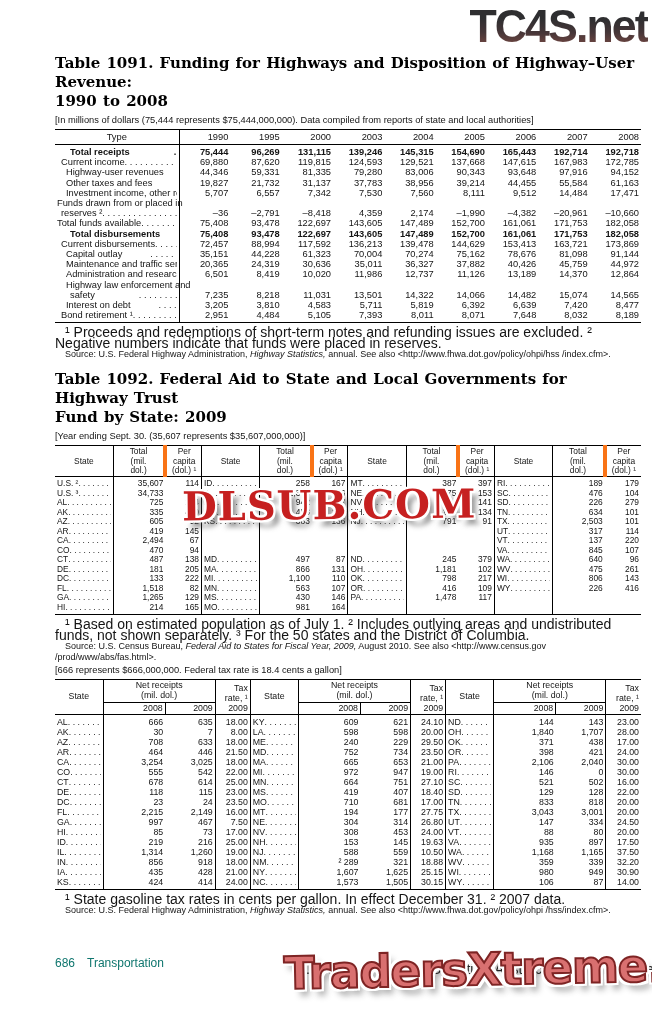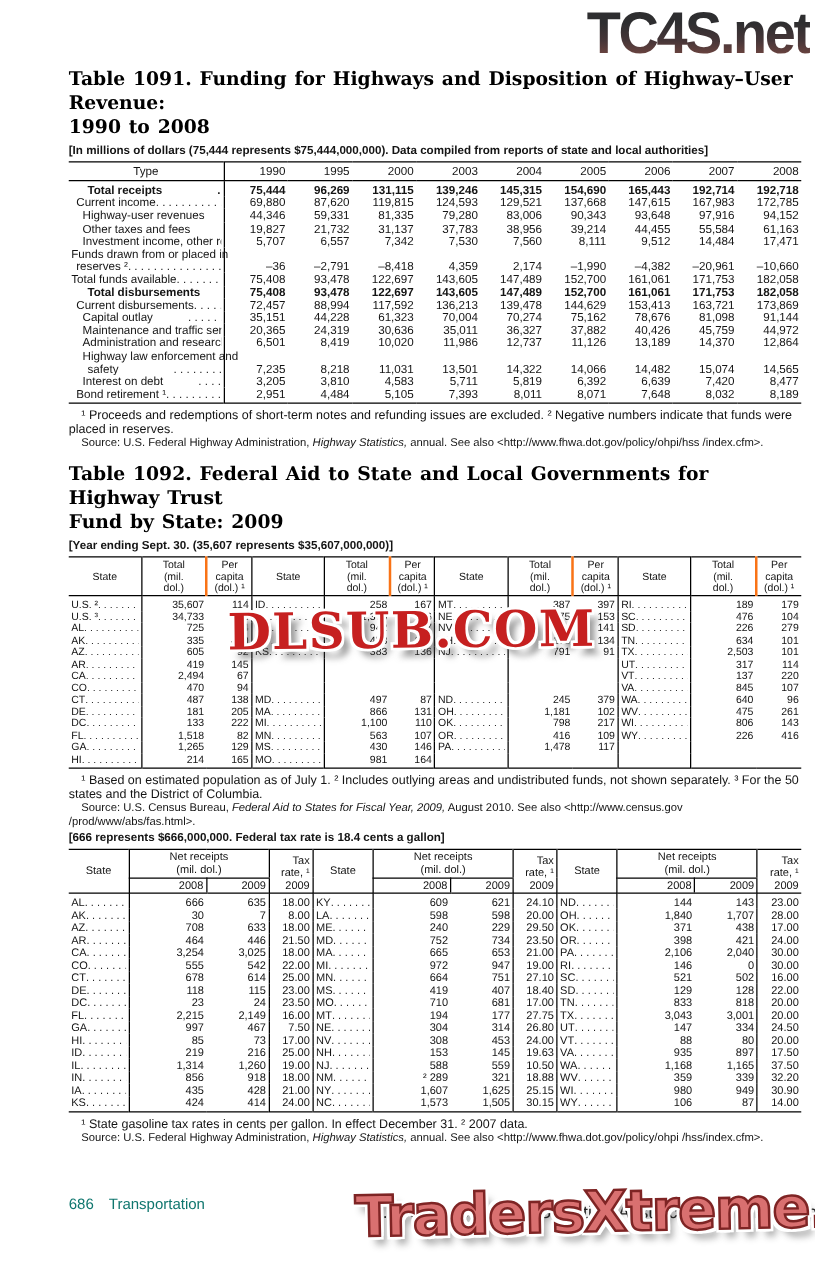--- a/index.html
+++ b/index.html
@@ -4,21 +4,21 @@
 <style>
   * { box-sizing: border-box; }
   html,body { margin:0; padding:0; background:#fff; }
   .page { position:relative; width:652px; height:1024px; background:#fff; overflow:hidden;
           font-family:"Liberation Sans", sans-serif; color:#141414; }
   .content { position:absolute; left:55px; top:54px; width:586px; }
 
   .t-title { font-family:"DejaVu Serif", serif; font-weight:bold; font-size:15px; line-height:19px;
              color:#000; margin:0 0 4px 0; white-space:pre-line; word-spacing:1px; }
   .t-title.later { margin-top:10px; }
-  .t-sub { font-size:9.3px; line-height:11px; margin:0 0 3px 0;font-weight:bold; }
+  .t-sub { font-size:9.3px; line-height:11px; margin:0 0 3px 0; }
 
   table { border-collapse:collapse; table-layout:fixed; width:100%; }
   .tbl { border-top:1.5px solid #000; border-bottom:1.5px solid #000; }
   thead th { font-weight:normal; border-bottom:1px solid #000; padding:1px 2px; }
 
   
   .t1091 { font-size:9.3px; }
   .t1091 td { padding:0 2px; line-height:10.2px; vertical-align:bottom; }
   .t1091 thead th { height:15px; vertical-align:middle; }
   .t1091 thead th.lbl { text-align:center; }
@@ -35,41 +35,41 @@
   .ind0 { padding-left:0; } .ind1 { padding-left:4px; } .ind2 { padding-left:9px;gap:28px; } .ind3 { padding-left:13px;gap:44px; }
   .pre { white-space:nowrap; }
 
   
   .t1092 { font-size:8.4px; }
   .t1092 td { padding:0 2px; line-height:9.5px; vertical-align:bottom; }
   .t1092 thead th { vertical-align:bottom; line-height:9.3px; }
   .t1092 thead th.st { vertical-align:middle; text-align:center; }
   .t1092 .h { white-space:pre-line; text-align:center; }
   .t1092 th.st, .t1092 td.st { border-right:1px solid #000; }
-  .t1092 thead th.tot { border-right:2px solid #f97316; }
+  .t1092 thead th.tot { border-right:4px solid #f97316; }
   .t1092 .num { text-align:right; }
   .t1092 .gdiv { border-right:1px solid #000; }
   .t1092 tbody tr:first-child td { padding-top:2px; }
   .t1092 tbody tr:last-child td { padding-bottom:2px; }
 
   
   .t1093 { font-size:8.8px; }
   .t1093 td { padding:0 2px; line-height:10px; vertical-align:bottom; }
   .t1093 thead th { vertical-align:bottom; line-height:9.6px;margin-left:43px; }
   .t1093 thead th.st { vertical-align:middle; text-align:center; }
   .t1093 .h { white-space:pre-line; text-align:center; }
   .t1093 th.st, .t1093 td.st { border-right:1px solid #000; }
   .t1093 .num { text-align:right; }
   .t1093 .rate { border-left:1px solid #000; text-align:right; }
   .t1093 .gdiv { border-right:1px solid #000; }
   .t1093 thead th.sub2 { border-left:1px solid #000; }
   .t1093 tbody tr:first-child td { padding-top:2px; }
   .t1093 tbody tr:last-child td { padding-bottom:2px; }
 
-  .fn { font-size:10px; line-height:11px; margin:4px 0 0 0; text-indent:10px; }
+  .fn { font-size:14px; line-height:11px; margin:4px 0 0 0; text-indent:10px; }
   .src { font-size:9px; line-height:11px; margin:0 0 2px 0; text-indent:10px; }
   .it { font-style:italic; }
 
   
   #wm-top { position:absolute; top:2px; right:4px; z-index:6;
             font-family:"Liberation Sans", sans-serif; font-weight:bold; font-size:47px; line-height:47px;
             letter-spacing:-2px; transform:scaleX(0.95); transform-origin:right; color:#3d3335; }
   @supports ((-webkit-background-clip:text) or (background-clip:text)) {
     #wm-top { background:linear-gradient(180deg,#2e2e30 35%,#463638 65%,#7c4a43 100%);
               -webkit-background-clip:text; background-clip:text; color:transparent; }

